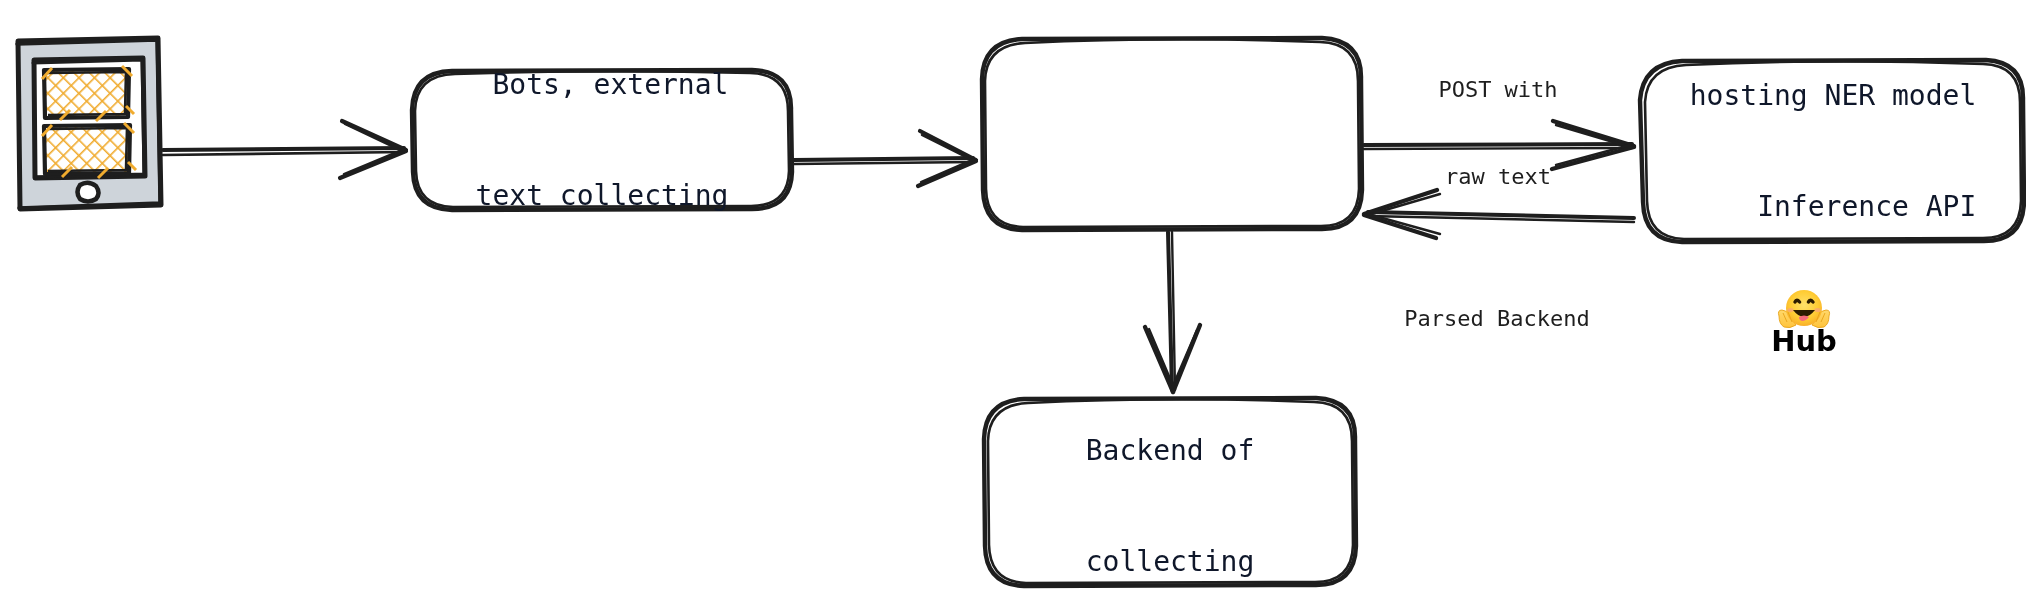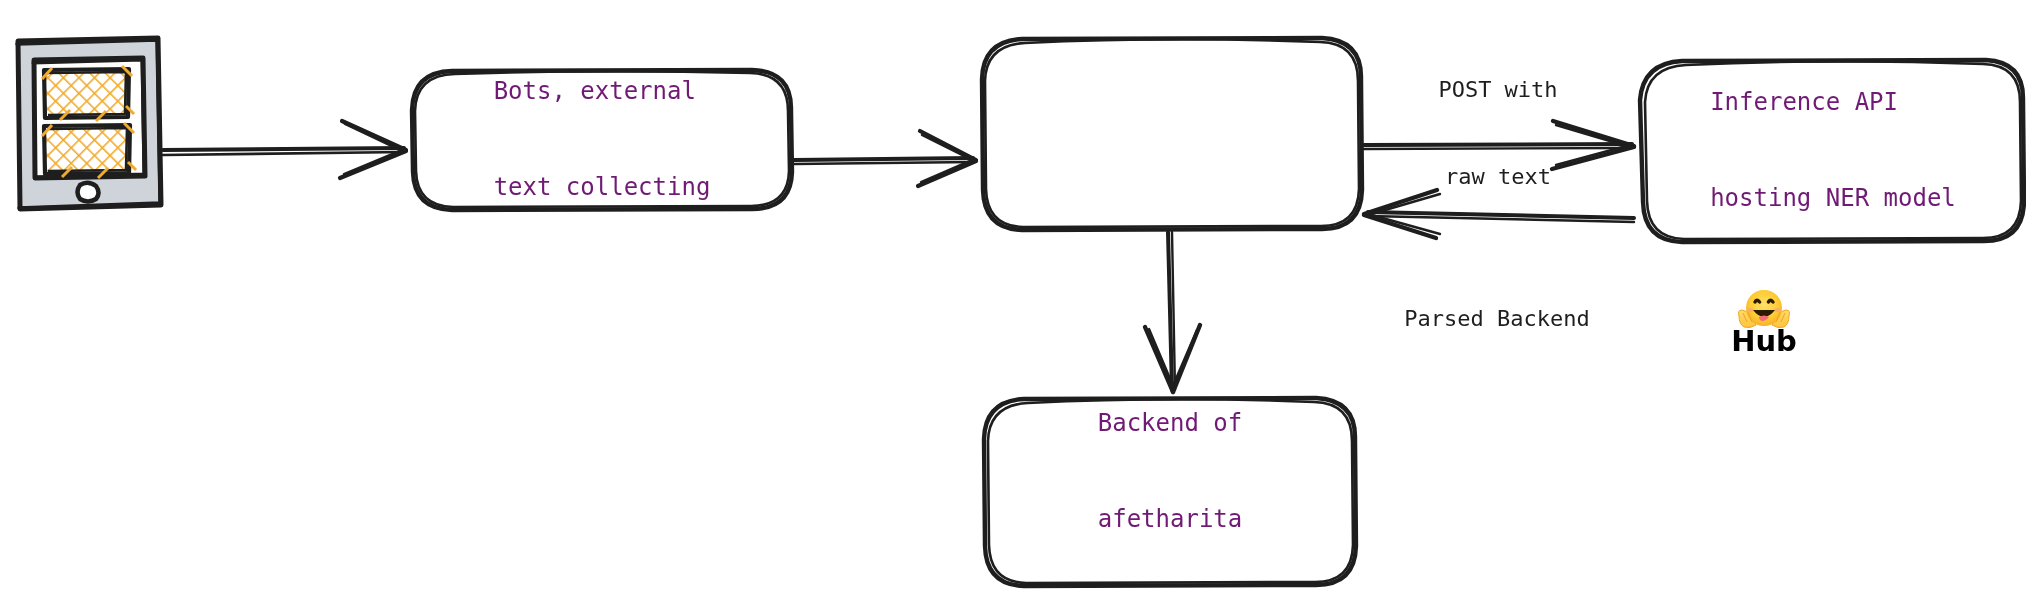--- a/index.html
+++ b/index.html
@@ -22,41 +22,41 @@
     left: 0;
     top: 0;
     width: 2026px;
     height: 606px;
   }
   .node-label {
     position: absolute;
     display: flex;
     align-items: center;
     justify-content: center;
-    text-align: left;
-    color: #701a75;
+    text-align: right;
+    color: #0f172a;
     font-family: "DejaVu Sans Mono", monospace;
-    font-size: 24px;
+    font-size: 28px;
     line-height: 1.33;
     white-space: pre;
     letter-spacing: 0px;
     pointer-events: none;
   }
   .edge-label {
     position: absolute;
     text-align: center;
     color: #1e1e1e;
     font-family: "DejaVu Sans Mono", monospace;
     font-size: 22px;
     line-height: 1.33;
     white-space: pre;
   }
   .hub-wrap {
     position: absolute;
-    left: 1708px;
+    left: 1748px;
     top: 286px;
     width: 112px;
     height: 76px;
     display: flex;
     flex-direction: column;
     align-items: center;
     justify-content: flex-start;
   }
   .hub-emoji {
     font-family: "DejaVu Sans", sans-serif;
@@ -201,29 +201,29 @@
   <div class="node-label" style="left:412px; top:70px; width:380px; height:140px;">
     <div>
       <div>Bots, external</div>
       <div>text collecting</div>
     </div>
   </div>
 
 
   <div class="node-label" style="left:1640px; top:60px; width:386px; height:182px;">
     <div>
+      <div>hosting NER model</div>
       <div>Inference API</div>
-      <div>hosting NER model</div>
-    </div>
-  </div>
-
-  <div class="node-label" style="left:984px; top:378px; width:372px; height:188px;">
+    </div>
+  </div>
+
+  <div class="node-label" style="left:984px; top:412px; width:372px; height:188px;">
     <div>
       <div>Backend of</div>
-      <div>afetharita</div>
+      <div>collecting</div>
     </div>
   </div>
 
   <div class="edge-label" style="left:1370px; top:16px; width:256px;">
     <div>POST with</div>
     <div>raw text</div>
   </div>
 
   <div class="edge-label" style="left:1352px; top:245px; width:290px;">
     <div>Parsed Backend</div>

